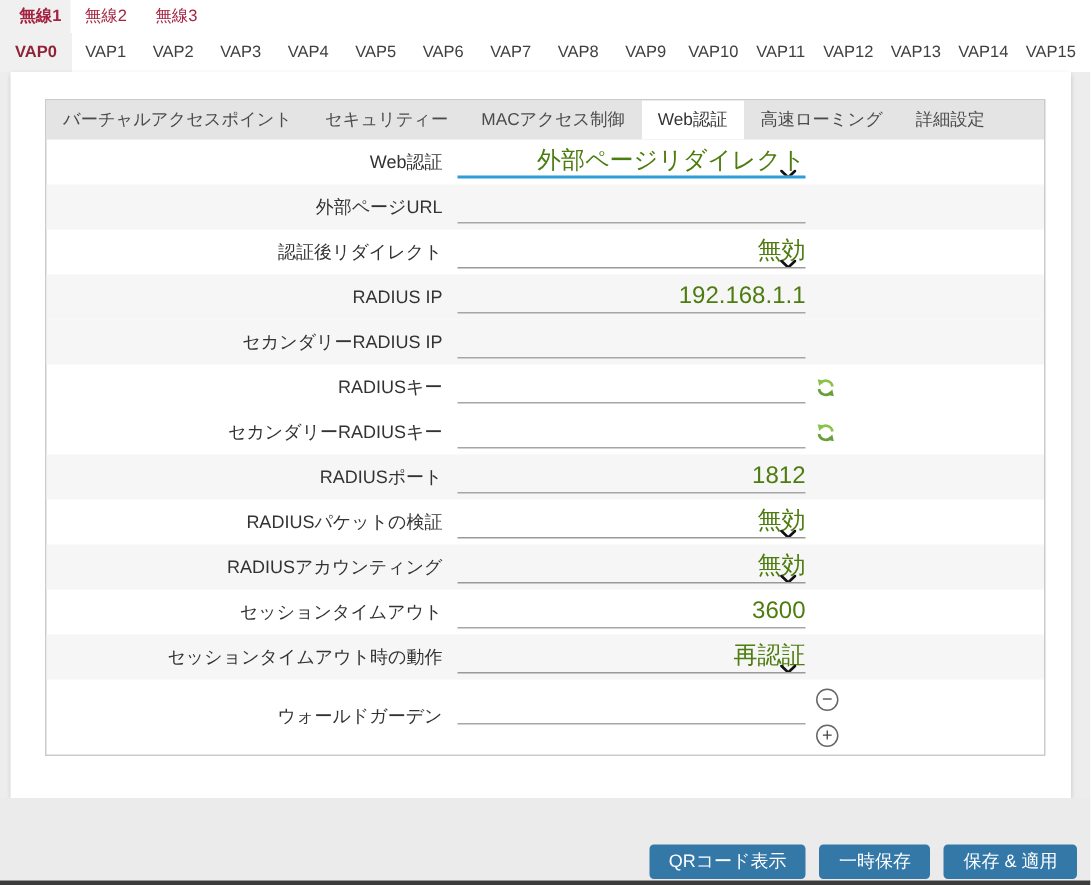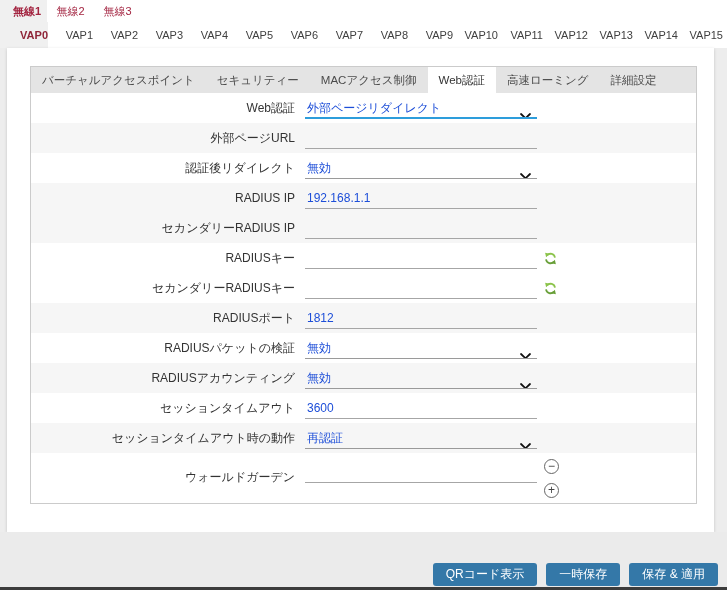--- a/index.html
+++ b/index.html
@@ -16,42 +16,42 @@
   #top-fragment { position:absolute; left:255px; top:0; width:66px; height:3px; background:#f6f3f8; }
 
   
   #wireless-row { position:absolute; left:0; top:0; width:727px; height:22px; display:flex; background:#fff; }
   .wtab { min-width:47px; padding:0 6px; text-align:center; line-height:22px; font-size:11px;
           color:#a32440; cursor:pointer; }
   .wtab.active { background:#f0f0f0; font-weight:bold;text-align:right; }
 
   
   #vap-row { position:absolute; left:0; top:22px; width:727px; height:26px; display:flex; background:#fff; }
-  .vtab { width:45px; text-align:right; line-height:26px; font-size:11px; color:#404040; cursor:pointer; }
+  .vtab { width:45px; text-align:center; line-height:26px; font-size:11px; color:#404040; cursor:pointer; }
   .vtab.active { width:48px; background:#f0f0f0; color:#8f2437; font-weight:bold; }
 
   
   .content-bg { position:absolute; left:0; top:48px; width:727px; height:484px; background:#ededed; }
   .card { position:absolute; left:7px; top:48px; width:707px; height:484px; background:#fff;
           box-shadow:0 1px 3px rgba(0,0,0,0.18); }
 
   
   .panel { position:absolute; left:23px; top:18px; width:667px; height:438px;
            border:1px solid #cbcbcb; background:#fff; }
   .panel-tabs { height:26px; background:#e4e4e4; display:flex; overflow:hidden; }
   .ptab { padding:0 11px; line-height:26px; font-size:11.5px; color:#4b4b4b; white-space:nowrap; cursor:pointer; }
   .ptab.active { background:#ffffff; color:#333; }
 
   
   .form-row { display:flex; height:30px; align-items:center; }
   .form-row.alt { background:#f6f6f6; }
   .row-label { width:274px; flex:none; text-align:right; padding-right:10px; font-size:12px; color:#333; }
   .row-control { width:232px; flex:none; position:relative; height:22px; line-height:22px;
-                 font-size:12px; color:#1d4ed8; border-bottom:1px solid #a6a6a6; padding-left:2px;
-                 white-space:nowrap; overflow:hidden; }
+                 font-size:16px; color:#4d7c0f; border-bottom:1px solid #a6a6a6; padding-left:2px;
+                 white-space:nowrap; overflow:hidden;text-align:right; }
   .row-control.is-select { border-bottom-color:#9a9a9a; cursor:pointer; }
   .row-control.focus-blue { border-bottom:2px solid #2d9ddb; }
   .chev { position:absolute; right:6px; top:8px; }
   .row-icon { margin-left:7px; display:flex; align-items:center; cursor:pointer; }
 
   
   .form-row.tall { height:52px; align-items:flex-start; }
   .form-row.tall .row-label { margin-top:16px; }
   .form-row.tall .row-control { margin-top:8px; height:22px; }
   .icon-col { display:flex; flex-direction:column; margin-left:7px; margin-top:6px; gap:9px; }

